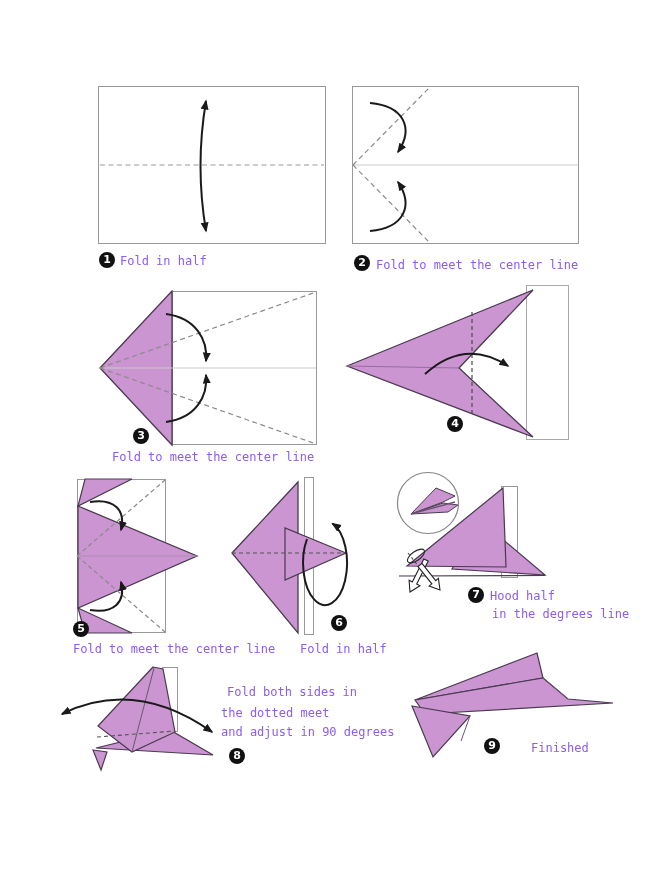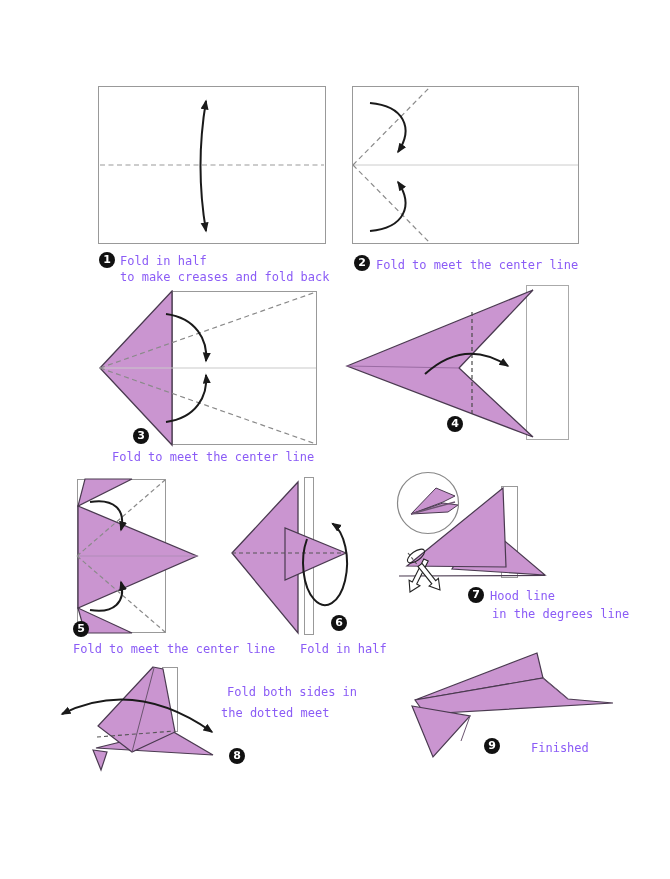--- a/index.html
+++ b/index.html
@@ -22,21 +22,20 @@
         <marker id="ah1" markerUnits="userSpaceOnUse" markerWidth="11" markerHeight="9" refX="8.5" refY="4" orient="auto-start-reverse">
           <path d="M0,0 L10,4 L0,8 Z" fill="#1a1a1a"></path>
         </marker>
       </defs>
     <rect x="0.5" y="0.5" width="227" height="157" fill="#fff" stroke="#999"></rect>
     <line x1="2" y1="79" x2="226" y2="79" stroke="#999" stroke-width="1.2" stroke-dasharray="5 3.5"></line>
     <path d="M108,15 Q97,80 108,145" fill="none" stroke="#1a1a1a" stroke-width="2" marker-start="url(#ah1)" marker-end="url(#ah1)"></path>
   </svg>
   <div class="badge" style="left:99px;top:252px">1</div>
   <span class="cap" style="left:120px;top:253px">Fold in half</span>
-  <span class="cap" style="left:120px;top:269px">to make creases and fold back</span>
 
   <svg class="step-svg" style="left:352px;top:86px" width="228" height="162" viewBox="0 0 228 162">
     <defs>
         <marker id="ah2" markerUnits="userSpaceOnUse" markerWidth="11" markerHeight="9" refX="8.5" refY="4" orient="auto-start-reverse">
           <path d="M0,0 L10,4 L0,8 Z" fill="#1a1a1a"></path>
         </marker>
       </defs>
     <rect x="0.5" y="0.5" width="226" height="157" fill="#fff" stroke="#999"></rect>
     <line x1="1" y1="79" x2="226" y2="79" stroke="#ccc" stroke-width="1"></line>
     <line x1="1" y1="79" x2="78" y2="1" stroke="#8a8a8a" stroke-width="1.2" stroke-dasharray="5 3.5"></line>
@@ -130,39 +129,40 @@
     <rect x="111.5" y="24.5" width="16" height="91" fill="#fff" stroke="#999"></rect>
     <polygon points="91,59 155,113 62,107" fill="#ca95d0" stroke="#4a3a50" stroke-width="1.2"></polygon>
     <polygon points="113,26 17,104 116,105" fill="#ca95d0" stroke="#4a3a50" stroke-width="1.2"></polygon>
     <line x1="9" y1="114" x2="155" y2="113.5" stroke="#4a3a50" stroke-width="1.2"></line>
     <line x1="18" y1="91" x2="29" y2="105" stroke="#555" stroke-width="1.1" stroke-dasharray="3 2.5"></line>
     <ellipse cx="26" cy="94" rx="10" ry="4.5" transform="rotate(-35 26 94)" fill="none" stroke="#222" stroke-width="1.1"></ellipse>
     <path d="M23.8,98.9 L12.3,121.9 L9.1,120.3 L10,132 L19.9,125.7 L16.7,124.1 L28.2,101.1 Z" transform="translate(10,-2)" fill="#fff" stroke="#222" stroke-width="1.1"></path>
     <path d="M32,101.4 L45.7,118.6 L48.4,116.3 L50,128 L39.1,124.1 L41.8,121.8 L28,104.6 Z" fill="#fff" stroke="#222" stroke-width="1.1"></path>
   </svg>
   <div class="badge" style="left:468px;top:587px">7</div>
-  <span class="cap" style="left:490px;top:588px">Hood line</span>
+  <span class="cap" style="left:490px;top:588px">Hood half</span>
   <span class="cap" style="left:492px;top:606px">in the degrees line</span>
 
   <svg class="step-svg" style="left:55px;top:655px" width="180" height="130" viewBox="0 0 180 130">
     <defs>
         <marker id="ah8" markerUnits="userSpaceOnUse" markerWidth="11" markerHeight="9" refX="8.5" refY="4" orient="auto-start-reverse">
           <path d="M0,0 L10,4 L0,8 Z" fill="#1a1a1a"></path>
         </marker>
       </defs>
     <rect x="107.5" y="12.5" width="15" height="64" fill="#fff" stroke="#999"></rect>
     <polygon points="41,93 158,100 115,75" fill="#ca95d0" stroke="#4a3a50" stroke-width="1.2"></polygon>
     <polygon points="98,12 108,14 120,77 77,97 43,71" fill="#ca95d0" stroke="#4a3a50" stroke-width="1.2"></polygon>
     <polygon points="38,95 52,97 46,115" fill="#ca95d0" stroke="#4a3a50" stroke-width="1.2"></polygon>
     <line x1="77" y1="97" x2="99" y2="13" stroke="#6b5570" stroke-width="1"></line>
     <line x1="42" y1="82" x2="120" y2="76" stroke="#555" stroke-width="1.1" stroke-dasharray="4 3"></line>
     <path d="M7,59 Q80,23 157,77" fill="none" stroke="#1a1a1a" stroke-width="2" marker-start="url(#ah8)" marker-end="url(#ah8)"></path>
   </svg>
   <span class="cap" style="left:227px;top:684px">Fold both sides in</span>
   <span class="cap" style="left:221px;top:705px">the dotted meet</span>
+  <span class="cap" style="left:221px;top:724px">and adjust in 90 degrees</span>
   <div class="badge" style="left:229px;top:748px">8</div>
 
   <svg class="step-svg" style="left:398px;top:646px" width="222" height="132" viewBox="0 0 222 132">
     <polygon points="17,54 139,7 145,32" fill="#ca95d0" stroke="#4a3a50" stroke-width="1.2"></polygon>
     <polygon points="17,54 145,32 170,53 215,57 27,68" fill="#ca95d0" stroke="#4a3a50" stroke-width="1.2"></polygon>
     <polygon points="14,60 72,70 35,111" fill="#ca95d0" stroke="#4a3a50" stroke-width="1.2"></polygon>
     <line x1="145" y1="32" x2="170" y2="53" stroke="#6b5570" stroke-width="1"></line>
     <line x1="72" y1="70" x2="63" y2="95" stroke="#6b5570" stroke-width="1"></line>
   </svg>
   <div class="badge" style="left:484px;top:738px">9</div>

